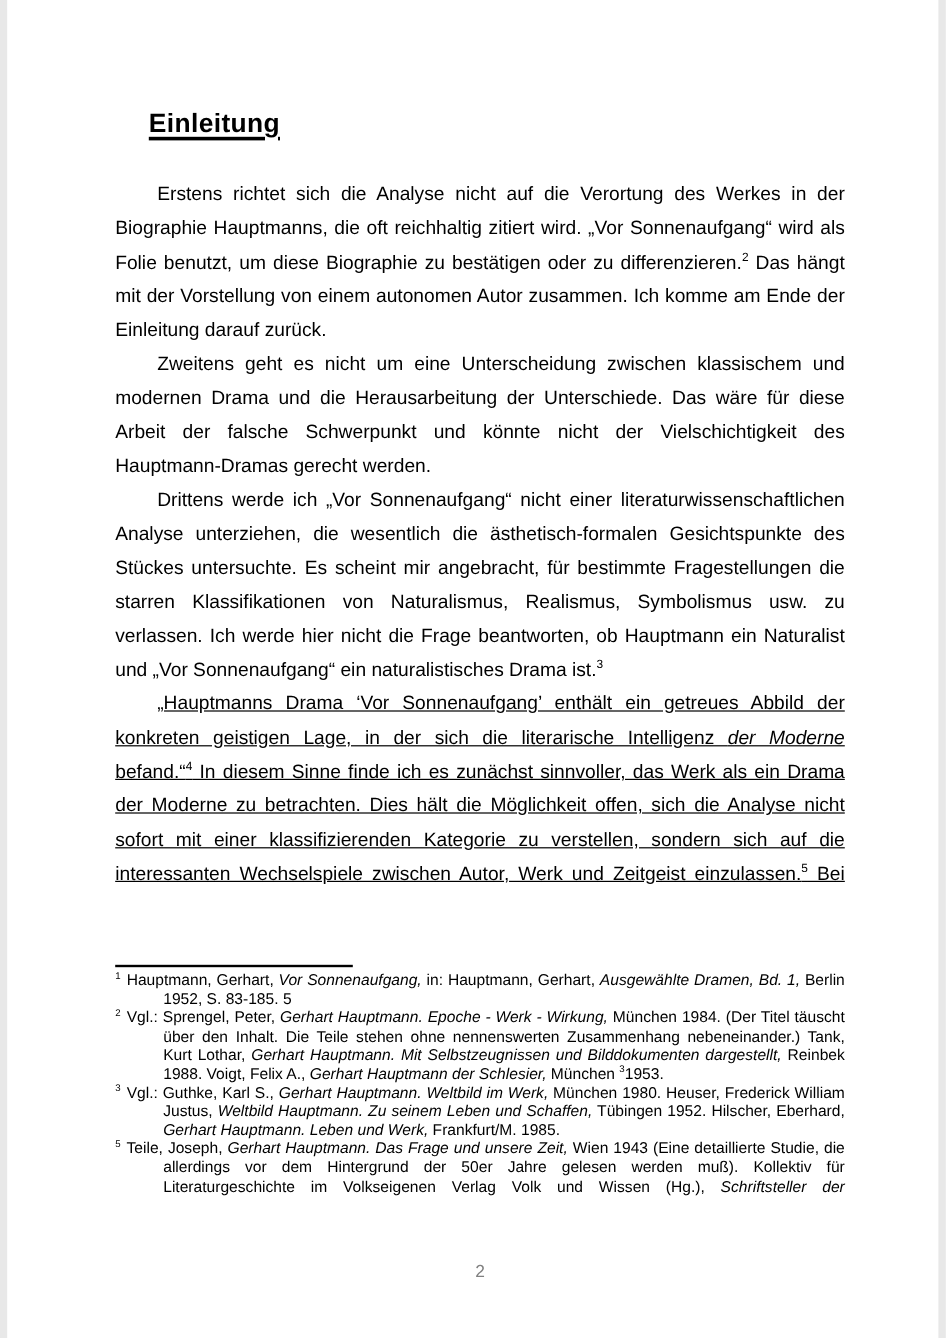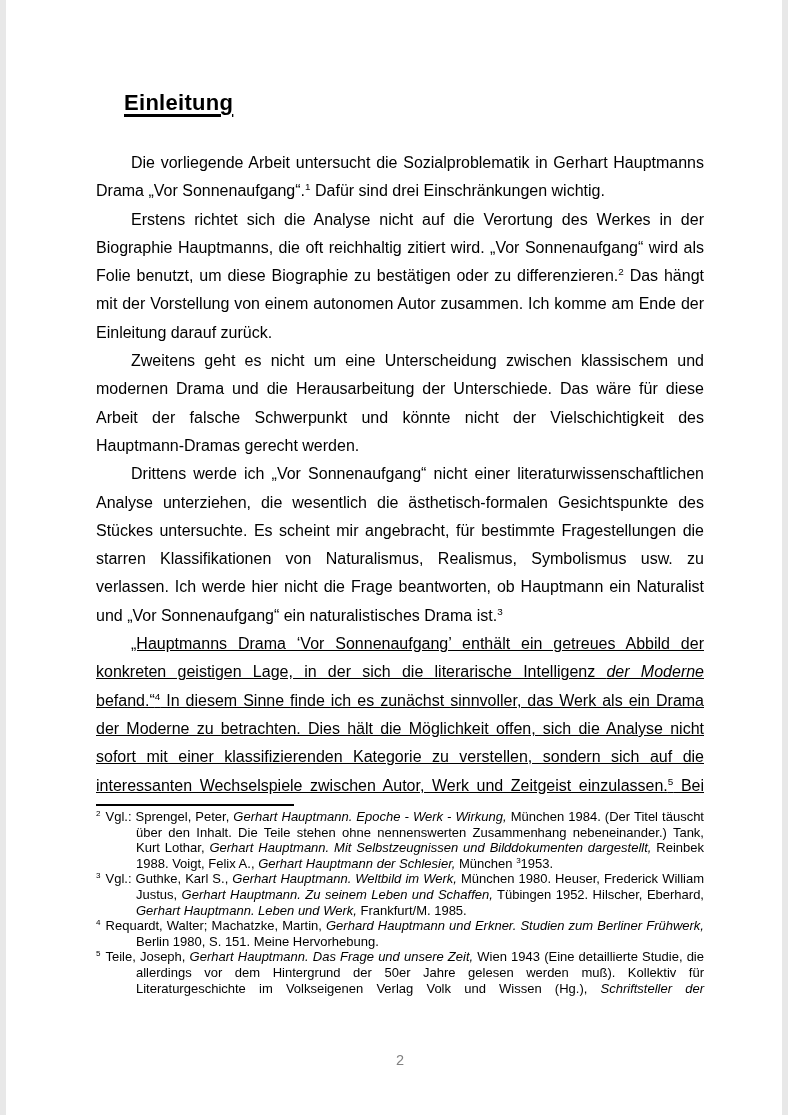--- a/index.html
+++ b/index.html
@@ -73,30 +73,29 @@
   }
   i { font-style: italic; }
 </style>
 </head>
 <body>
 
 <div class="page">
   <h1 class="title">Einleitung</h1>
 
   <div class="body-text" id="body-text">
-      <p><span>Die vorliegende Arbeit untersucht die Sozialproblematik in Gerhart Hauptmanns Drama „Vor Sonnenaufgang“.</span><sup>1</sup><span> Dafür sind drei Einschränkungen wichtig.</span></p>
       <p><span>Erstens richtet sich die Analyse nicht auf die Verortung des Werkes in der Biographie Hauptmanns, die oft reichhaltig zitiert wird. „Vor Sonnenaufgang“ wird als Folie benutzt, um diese Biographie zu bestätigen oder zu differenzieren.</span><sup>2</sup><span> Das hängt mit der Vorstellung von einem autonomen Autor zusammen. Ich komme am Ende der Einleitung darauf zurück.</span></p>
       <p><span>Zweitens geht es nicht um eine Unterscheidung zwischen klassischem und modernen Drama und die Herausarbeitung der Unterschiede. Das wäre für diese Arbeit der falsche Schwerpunkt und könnte nicht der Vielschichtigkeit des Hauptmann-Dramas gerecht werden.</span></p>
       <p><span>Drittens werde ich „Vor Sonnenaufgang“ nicht einer literaturwissenschaftlichen Analyse unterziehen, die wesentlich die ästhetisch-formalen Gesichtspunkte des Stückes untersuchte. Es scheint mir angebracht, für bestimmte Fragestellungen die starren Klassifikationen von Naturalismus, Realismus, Symbolismus usw. zu verlassen. Ich werde hier nicht die Frage beantworten, ob Hauptmann ein Naturalist und „Vor Sonnenaufgang“ ein naturalistisches Drama ist.</span><sup>3</sup></p>
       <p class="justify-last"><span>„Hauptmanns Drama ‘Vor Sonnenaufgang’ enthält ein getreues Abbild der konkreten geistigen Lage, in der sich die literarische Intelligenz </span><i>der Moderne</i><span> befand.“</span><sup>4</sup><span> In diesem Sinne finde ich es zunächst sinnvoller, das Werk als ein Drama der Moderne zu betrachten. Dies hält die Möglichkeit offen, sich die Analyse nicht sofort mit einer klassifizierenden Kategorie zu verstellen, sondern sich auf die interessanten Wechselspiele zwischen Autor, Werk und Zeitgeist einzulassen.</span><sup>5</sup><span> Bei</span></p>
     </div>
 
   <div class="fn-sep"></div>
 
   <div class="footnotes" id="footnotes">
+      <div class="footnote"><sup class="fn-num">1</sup> <span>Hauptmann, Gerhart, </span><i>Vor Sonnenaufgang,</i><span> in: Hauptmann, Gerhart, </span><i>Ausgewählte Dramen, Bd. 1,</i><span> Berlin 1952, S. 83-185. 5</span></div>
       <div class="footnote"><sup class="fn-num">2</sup> <span>Vgl.: Sprengel, Peter, </span><i>Gerhart Hauptmann. Epoche - Werk - Wirkung,</i><span> München 1984. (Der Titel täuscht über den Inhalt. Die Teile stehen ohne nennenswerten Zusammenhang nebeneinander.) Tank, Kurt Lothar, </span><i>Gerhart Hauptmann. Mit Selbstzeugnissen und Bilddokumenten dargestellt,</i><span> Reinbek 1988. Voigt, Felix A., </span><i>Gerhart Hauptmann der Schlesier,</i><span> München </span><sup>3</sup><span>1953.</span></div>
-      <div class="footnote"><sup class="fn-num">3</sup> <span>Vgl.: Guthke, Karl S., </span><i>Gerhart Hauptmann. Weltbild im Werk,</i><span> München 1980. Heuser, Frederick William Justus, </span><i>Gerhart Hauptmann. Zu seinem Leben und Schaffen,</i><span> Tübingen 1952. Hilscher, Eberhard, </span><i>Gerhart Hauptmann. Leben und Werk,</i><span> Frankfurt/M. 1985.</span></div>
-      <div class="footnote"><sup class="fn-num">4</sup> <span>Requardt, Walter; Machatzke, Martin, </span><i>Gerhard Hauptmann und Erkner. Studien zum Berliner Frühwerk,</i><span> Berlin 1980,  S. 151. Meine Hervorhebung.</span></div>
+      <div class="footnote"><sup class="fn-num">3</sup> <span>Vgl.: Guthke, Karl S., </span><i>Gerhart Hauptmann. Weltbild im Werk,</i><span> München 1980. Heuser, Frederick William Justus, </span><i>Weltbild Hauptmann. Zu seinem Leben und Schaffen,</i><span> Tübingen 1952. Hilscher, Eberhard, </span><i>Gerhart Hauptmann. Leben und Werk,</i><span> Frankfurt/M. 1985.</span></div>
       <div class="footnote justify-last"><sup class="fn-num">5</sup> <span>Teile, Joseph, </span><i>Gerhart Hauptmann. Das Frage und unsere Zeit,</i><span> Wien 1943 (Eine detaillierte Studie, die allerdings vor dem Hintergrund der 50er Jahre gelesen werden muß). Kollektiv für Literaturgeschichte im Volkseigenen Verlag Volk und Wissen (Hg.), </span><i>Schriftsteller der</i></div>
     </div>
 
   <div class="page-number">2</div>
 </div>
 
 </body></html>

